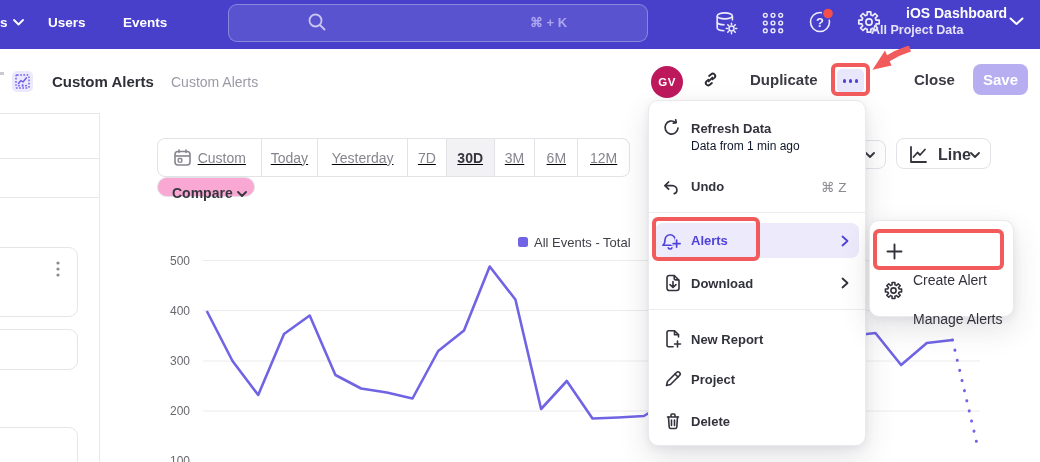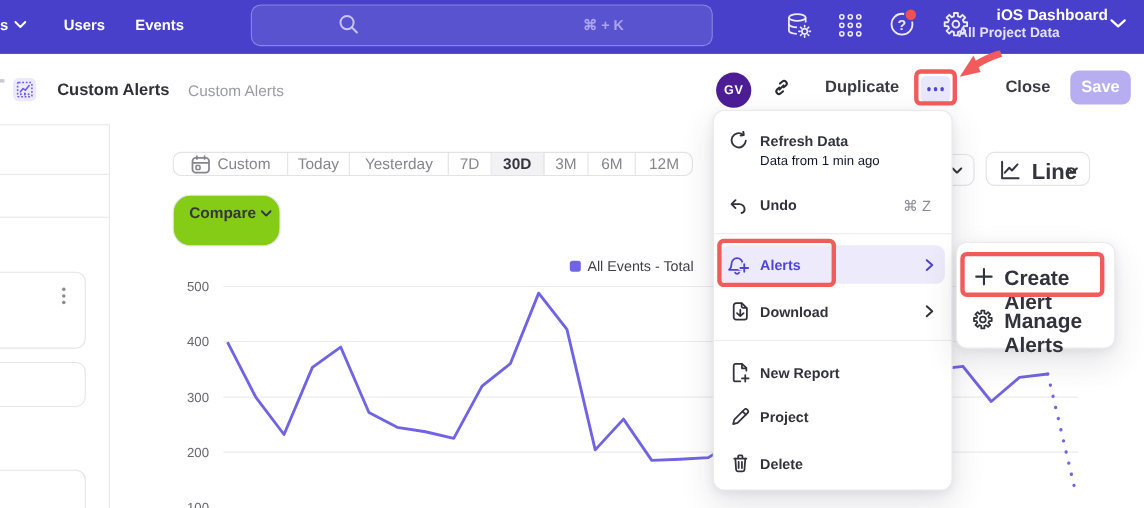--- a/index.html
+++ b/index.html
@@ -12,58 +12,58 @@
 #nav { position:absolute; left:0; top:0; width:1040px; height:49px; background:#4840CB; }
 #nav .navitem { position:absolute; color:#fff; font-size:13.5px; font-weight:700; top:15px; }
 #searchbox { position:absolute; left:228px; top:4px; width:420px; height:38px;
   background:rgba(255,255,255,0.10); border:1px solid rgba(255,255,255,0.30); border-radius:9px; }
 #searchtext { position:absolute; left:343px; top:15px; color:#fff; font-size:13px; font-weight:600; }
 #cmdk { position:absolute; left:530px; top:15px; color:#aba5ee; font-size:13px; font-weight:600; }
 #tile { position:absolute; left:12px; top:71px; width:21px; height:21px; background:#ECE9FC; border-radius:5px; }
 #title1 { position:absolute; left:52px; top:73px; font-size:15px; font-weight:700; color:#2F2F38; }
 #title2 { position:absolute; left:171px; top:74px; font-size:14px; font-weight:400; color:#9B9BA5; }
 #avatar { position:absolute; left:651px; top:66px; width:32px; height:32px; border-radius:50%;
-  background:#4c1d95; color:#fff; font-size:11.5px; font-weight:700; text-align:center; line-height:32px; letter-spacing:0.5px;}
+  background:#be185d; color:#fff; font-size:11.5px; font-weight:700; text-align:center; line-height:32px; letter-spacing:0.5px;}
 #duplicate { position:absolute; left:750px; top:71px; font-size:15px; font-weight:600; color:#3A3A44; }
 #dotsbtn { position:absolute; left:837px; top:69px; width:27px; height:24px; background:#E9E7FB; border-radius:5px; }
 #dotsbtn span { position:absolute; top:10px; width:3.6px; height:3.6px; border-radius:50%; background:#4F43D8; }
 #close { position:absolute; left:914px; top:71px; font-size:15px; font-weight:600; color:#3A3A44; }
 #save { position:absolute; left:973px; top:64px; width:55px; height:31px; background:#B7AEF2;
   border-radius:8px; color:#fff; font-size:15px; font-weight:700; text-align:center; line-height:31px; }
 
 
 .sline { position:absolute; background:#E8E8EC; }
 .scard { position:absolute; left:-14px; width:92px; background:#fff; border:1px solid #E5E5EA; border-radius:9px; }
 
 
-#seg { position:absolute; left:157px; top:138px; width:473px; height:22px; border:1px solid #E2E2E7;
-  border-radius:8px; background:#fff; display:flex; }
+#seg { position:absolute; left:157px; top:138px; width:473px; height:39px; border:1px solid #E2E2E7;
+  border-radius:8px; background:#fff; display:flex;text-decoration:underline; }
 #seg .s { border-right:1px solid #E2E2E7; font-size:14px; color:#85858D; font-weight:400;
   display:flex; align-items:center; justify-content:center; }
 #seg .s:last-child { border-right:none; }
 #seg .sel { background:#F2F2F4; color:#35353D; font-weight:700;text-align:center; }
-#compare { position:absolute; left:157px; top:177px; width:98px; height:47px; border:1px solid #E2E2E7;
-  border-radius:16px; background:#84cc16; }
+#compare { position:absolute; left:157px; top:177px; width:98px; height:20px; border:1px solid #E2E2E7;
+  border-radius:16px; background:#f9a8d4; }
 #compare span { position:absolute; left:14px; top:7px; font-size:14px; font-weight:700; color:#35353D; }
 #hiddenbtn { position:absolute; left:790px; top:140px; width:96px; height:29px; border:1px solid #E2E2E7; border-radius:8px; background:#fff; }
 #linebtn { position:absolute; left:896px; top:138px; width:95px; height:31px; border:1px solid #E2E2E7; border-radius:8px; background:#fff; }
-#linebtn span { position:absolute; left:41px; top:7px; font-size:20px; font-weight:700; color:#35353D; }
+#linebtn span { position:absolute; left:41px; top:7px; font-size:16px; font-weight:700; color:#35353D; }
 
 
 #menu { position:absolute; left:648px; top:100px; width:218px; height:346px; background:#fff;
   border:1px solid #E9E9EE; border-radius:10px;
   box-shadow:0 12px 30px rgba(60,60,80,0.14), 0 2px 8px rgba(60,60,80,0.08); }
 #menu .mtext { position:absolute; left:42px; font-size:13px; font-weight:600; color:#32323C; }
 #menu .msub { position:absolute; left:42px; font-size:12px; font-weight:400; color:#0f172a; }
 #menu .mdiv { position:absolute; left:0; width:216px; height:1px; background:#ECECF0; }
 #alertrow { position:absolute; left:6px; top:122px; width:204px; height:35px; background:#ECEAFB; border-radius:8px; }
 #submenu { position:absolute; left:869px; top:220px; width:145px; height:97px; background:#fff;
   border:1px solid #E9E9EE; border-radius:10px;
   box-shadow:0 12px 30px rgba(60,60,80,0.14), 0 2px 8px rgba(60,60,80,0.08); }
-#submenu .mtext { position:absolute; left:43px; font-size:19px; font-weight:700; color:#32323C; }
+#submenu .mtext { position:absolute; left:43px; font-size:14px; font-weight:400; color:#32323C;margin-top:29px; }
 
 
 .redbox { position:absolute; border:4px solid #F25B5C; border-radius:6px; }
 </style>
 </head>
 <body>
 <div id="canvas">
 
   <svg class="abs" style="left:0;top:0" width="1040" height="462" viewBox="0 0 1040 462">
     <g stroke="#ECECEE" stroke-width="1">
@@ -138,21 +138,21 @@
     <svg width="10" height="6" viewBox="0 0 10 6" style="position:absolute;left:73px;top:13px">
       <path d="M1 1 L5 5 L9 1" fill="none" stroke="#35353D" stroke-width="1.8" stroke-linecap="round" stroke-linejoin="round"></path>
     </svg>
   </div>
 
   <div id="nav">
     <div class="navitem" style="left:0px">s</div>
     <svg width="11" height="7" viewBox="0 0 11 7" style="position:absolute;left:13px;top:19px">
       <path d="M1 1 L5.5 5.5 L10 1" fill="none" stroke="#fff" stroke-width="1.8" stroke-linecap="round" stroke-linejoin="round"></path>
     </svg>
-    <div class="navitem" style="left:58px">Users</div>
+    <div class="navitem" style="left:48px">Users</div>
     <div class="navitem" style="left:123px">Events</div>
     <div id="searchbox"></div>
     <svg width="20" height="20" viewBox="0 0 20 20" style="position:absolute;left:307px;top:12px">
       <circle cx="8.5" cy="8.5" r="6" fill="none" stroke="#C9C5F2" stroke-width="1.8"></circle>
       <line x1="13" y1="13" x2="17.5" y2="17.5" stroke="#C9C5F2" stroke-width="1.8" stroke-linecap="round"></line>
     </svg>
     <div id="cmdk">⌘ + K</div>
 
     <svg width="24" height="24" viewBox="0 0 24 24" style="position:absolute;left:714px;top:11px" fill="none" stroke="#EDEBFB" stroke-width="1.6">
       <ellipse cx="10.8" cy="4.9" rx="7.6" ry="3"></ellipse>

